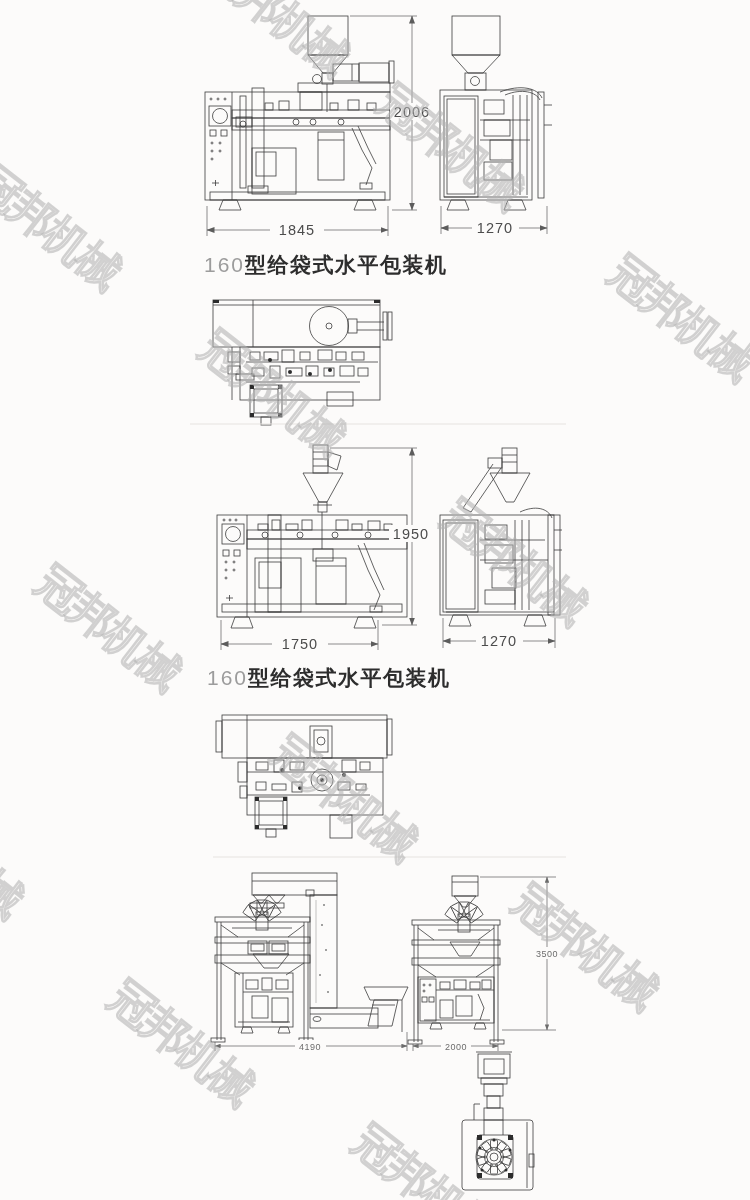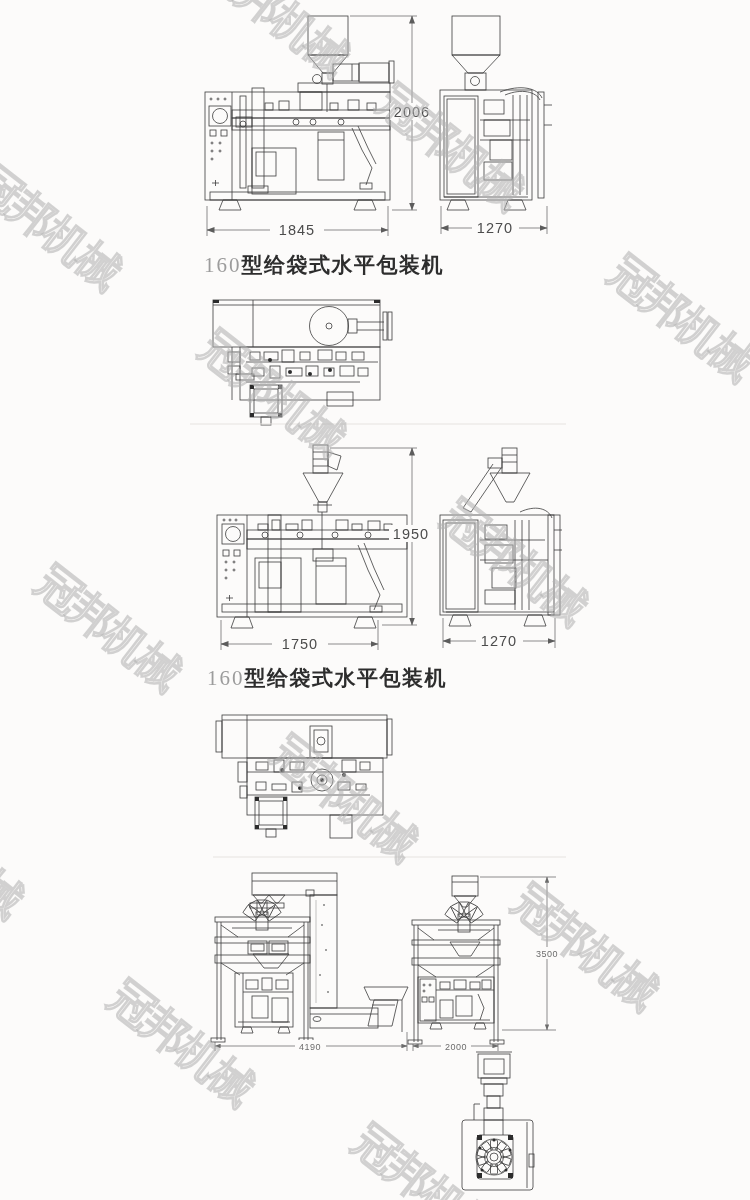--- a/index.html
+++ b/index.html
@@ -15,21 +15,21 @@
   g.draw .lt{stroke:#9a9a9a;stroke-width:.6;}
   .faint{stroke:#e6e3e0;stroke-width:1;}
   
   g.dim{fill:none;stroke:#5c5c5c;stroke-width:.7;}
   g.dim rect.bg{fill:#fcfbfa;stroke:none;}
   g.dim text{fill:#4c4c4c;stroke:none;font-size:14.5px;text-anchor:middle;
     font-family:"Liberation Sans","DejaVu Sans",sans-serif;letter-spacing:1px;}
   g.dim.small text{font-size:9px;fill:#6c6c6c;letter-spacing:.5px;}
   
   .sec-title{position:absolute;z-index:2;white-space:nowrap;
-    font-size:21px;letter-spacing:1.5px;color:#2d2d2d;font-weight:600;font-family:Liberation Serif, serif;}
+    font-size:21px;letter-spacing:1.5px;color:#2d2d2d;font-weight:600;}
   .sec-title .model{color:#9c9c9c;font-weight:400;letter-spacing:2px;}
   
   .wm-layer{position:absolute;left:0;top:0;width:100%;height:100%;z-index:3;pointer-events:none;}
   .wm{position:absolute;white-space:nowrap;
     font-family:"DejaVu Sans",sans-serif;font-size:44px;font-weight:600;
     letter-spacing:-2px;color:rgba(190,190,190,0.10);
     -webkit-text-stroke:1.1px rgba(178,178,178,0.55);
     transform:rotate(38deg);transform-origin:0 0;}
 </style>
 </head>

